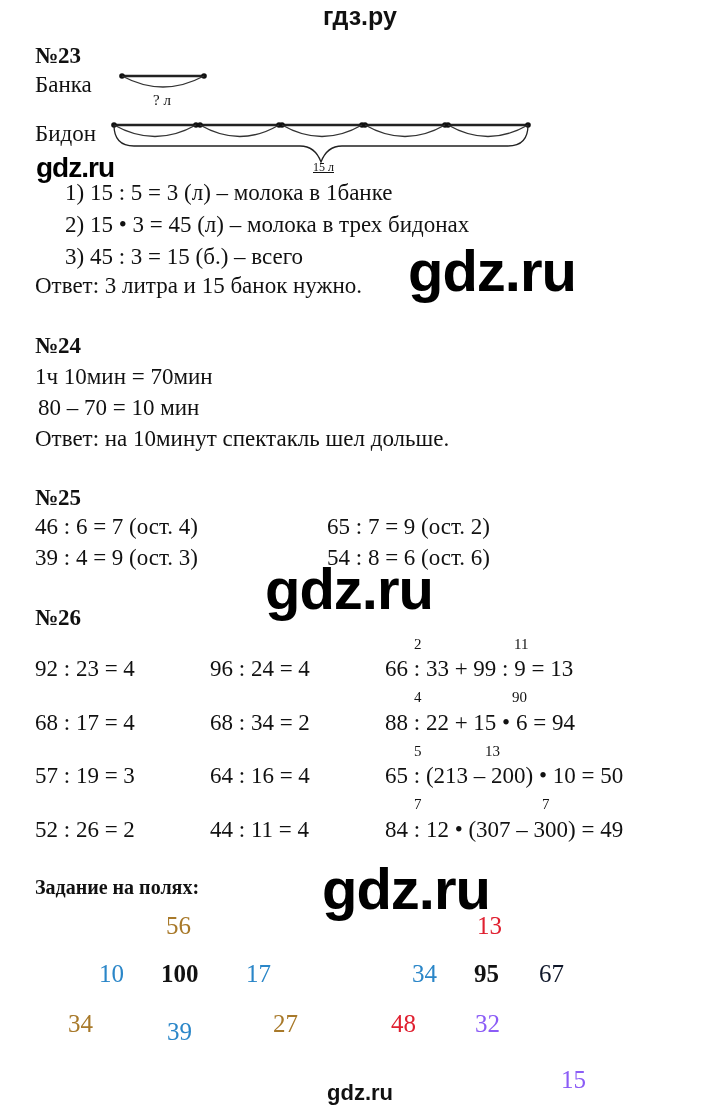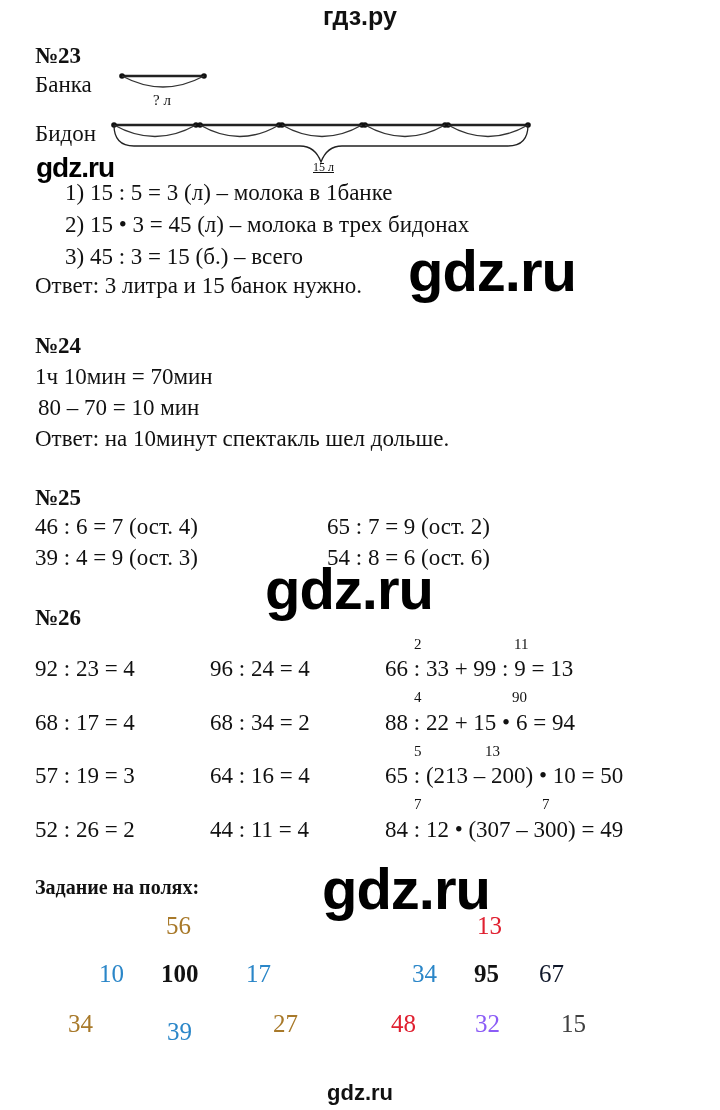--- a/index.html
+++ b/index.html
@@ -118,17 +118,17 @@
 <div class="abs num" style="left:68px; top:1010px; color:#a8792a;">34</div>
 <div class="abs num" style="left:167px; top:1010px; color:#2a86c8;margin-top:8px;">39</div>
 <div class="abs num" style="left:273px; top:1010px; color:#a8792a;">27</div>
 
 <div class="abs num" style="left:477px; top:912px; color:#e02030;">13</div>
 <div class="abs num" style="left:412px; top:960px; color:#2a86c8;">34</div>
 <div class="abs num bold" style="left:474px; top:960px; color:#111;">95</div>
 <div class="abs num" style="left:539px; top:960px; color:#0f172a;">67</div>
 <div class="abs num" style="left:391px; top:1010px; color:#e02030;">48</div>
 <div class="abs num" style="left:475px; top:1010px; color:#8b5cf6;">32</div>
-<div class="abs num" style="left:561px; top:1010px; color:#404040;">15</div>
+<div class="abs num" style="left:561px; top:1066px; color:#8b5cf6;">15</div>
 
 <div class="abs sans wm wm-big" style="left:322px; top:855px;">gdz.ru</div>
 
 <div class="abs sans site-footer">gdz.ru</div>
 
 </body></html>

